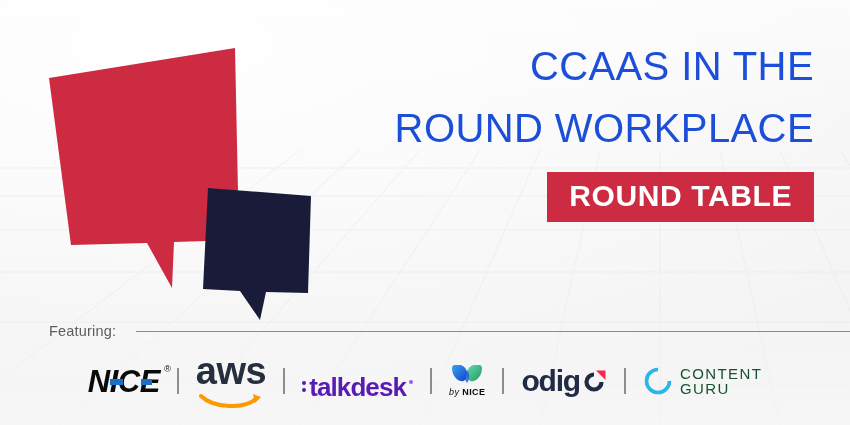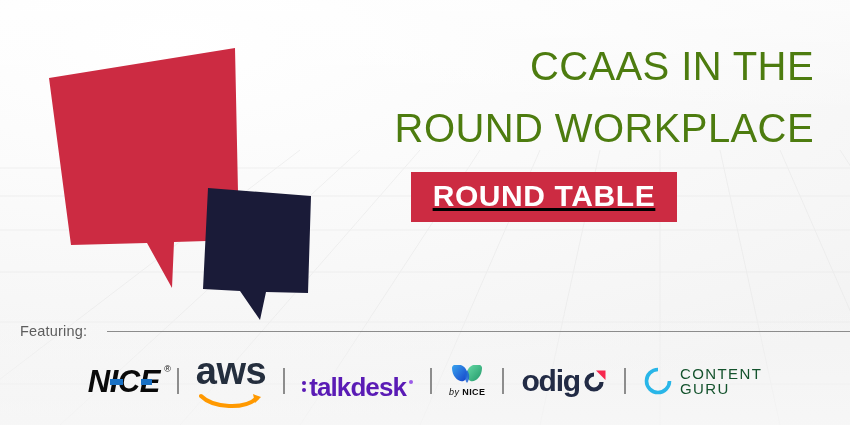--- a/index.html
+++ b/index.html
@@ -49,47 +49,47 @@
 
   
   .headline {
     position: absolute;
     right: 36px;
     top: 46px;
     width: 540px;
     text-align: right;
   }
   .title-line {
-    color: #4d7c0f;
+    color: #1d4ed8;
     font-size: 40px;
     line-height: 1.0;
     font-weight: 400;
     letter-spacing: .4px;
     white-space: nowrap;
   }
   .title-line.l1 { margin-bottom: 22px; }
   .title-line.l2 { margin-bottom: 24px; }
 
-  .badge-wrap { display: flex; justify-content: center; text-decoration: underline; }
+  .badge-wrap { display: flex; justify-content: flex-end; }
   .badge {
     background: #CC2B42;
     color: #ffffff;
     font-size: 30px;
     font-weight: 700;
     letter-spacing: .6px;
     padding: 9px 22px 11px 22px;
     line-height: 1;
     display: inline-block;
     white-space: nowrap;
   }
 
   
   .featuring-row {
     position: absolute;
-    left: 20px;
+    left: 49px;
     right: 0;
     top: 320px;
     height: 22px;
     display: flex;
     align-items: center;
     text-align: right;
   }
   .featuring-label {
     color: #5d5d5d;
     font-size: 14.5px;

